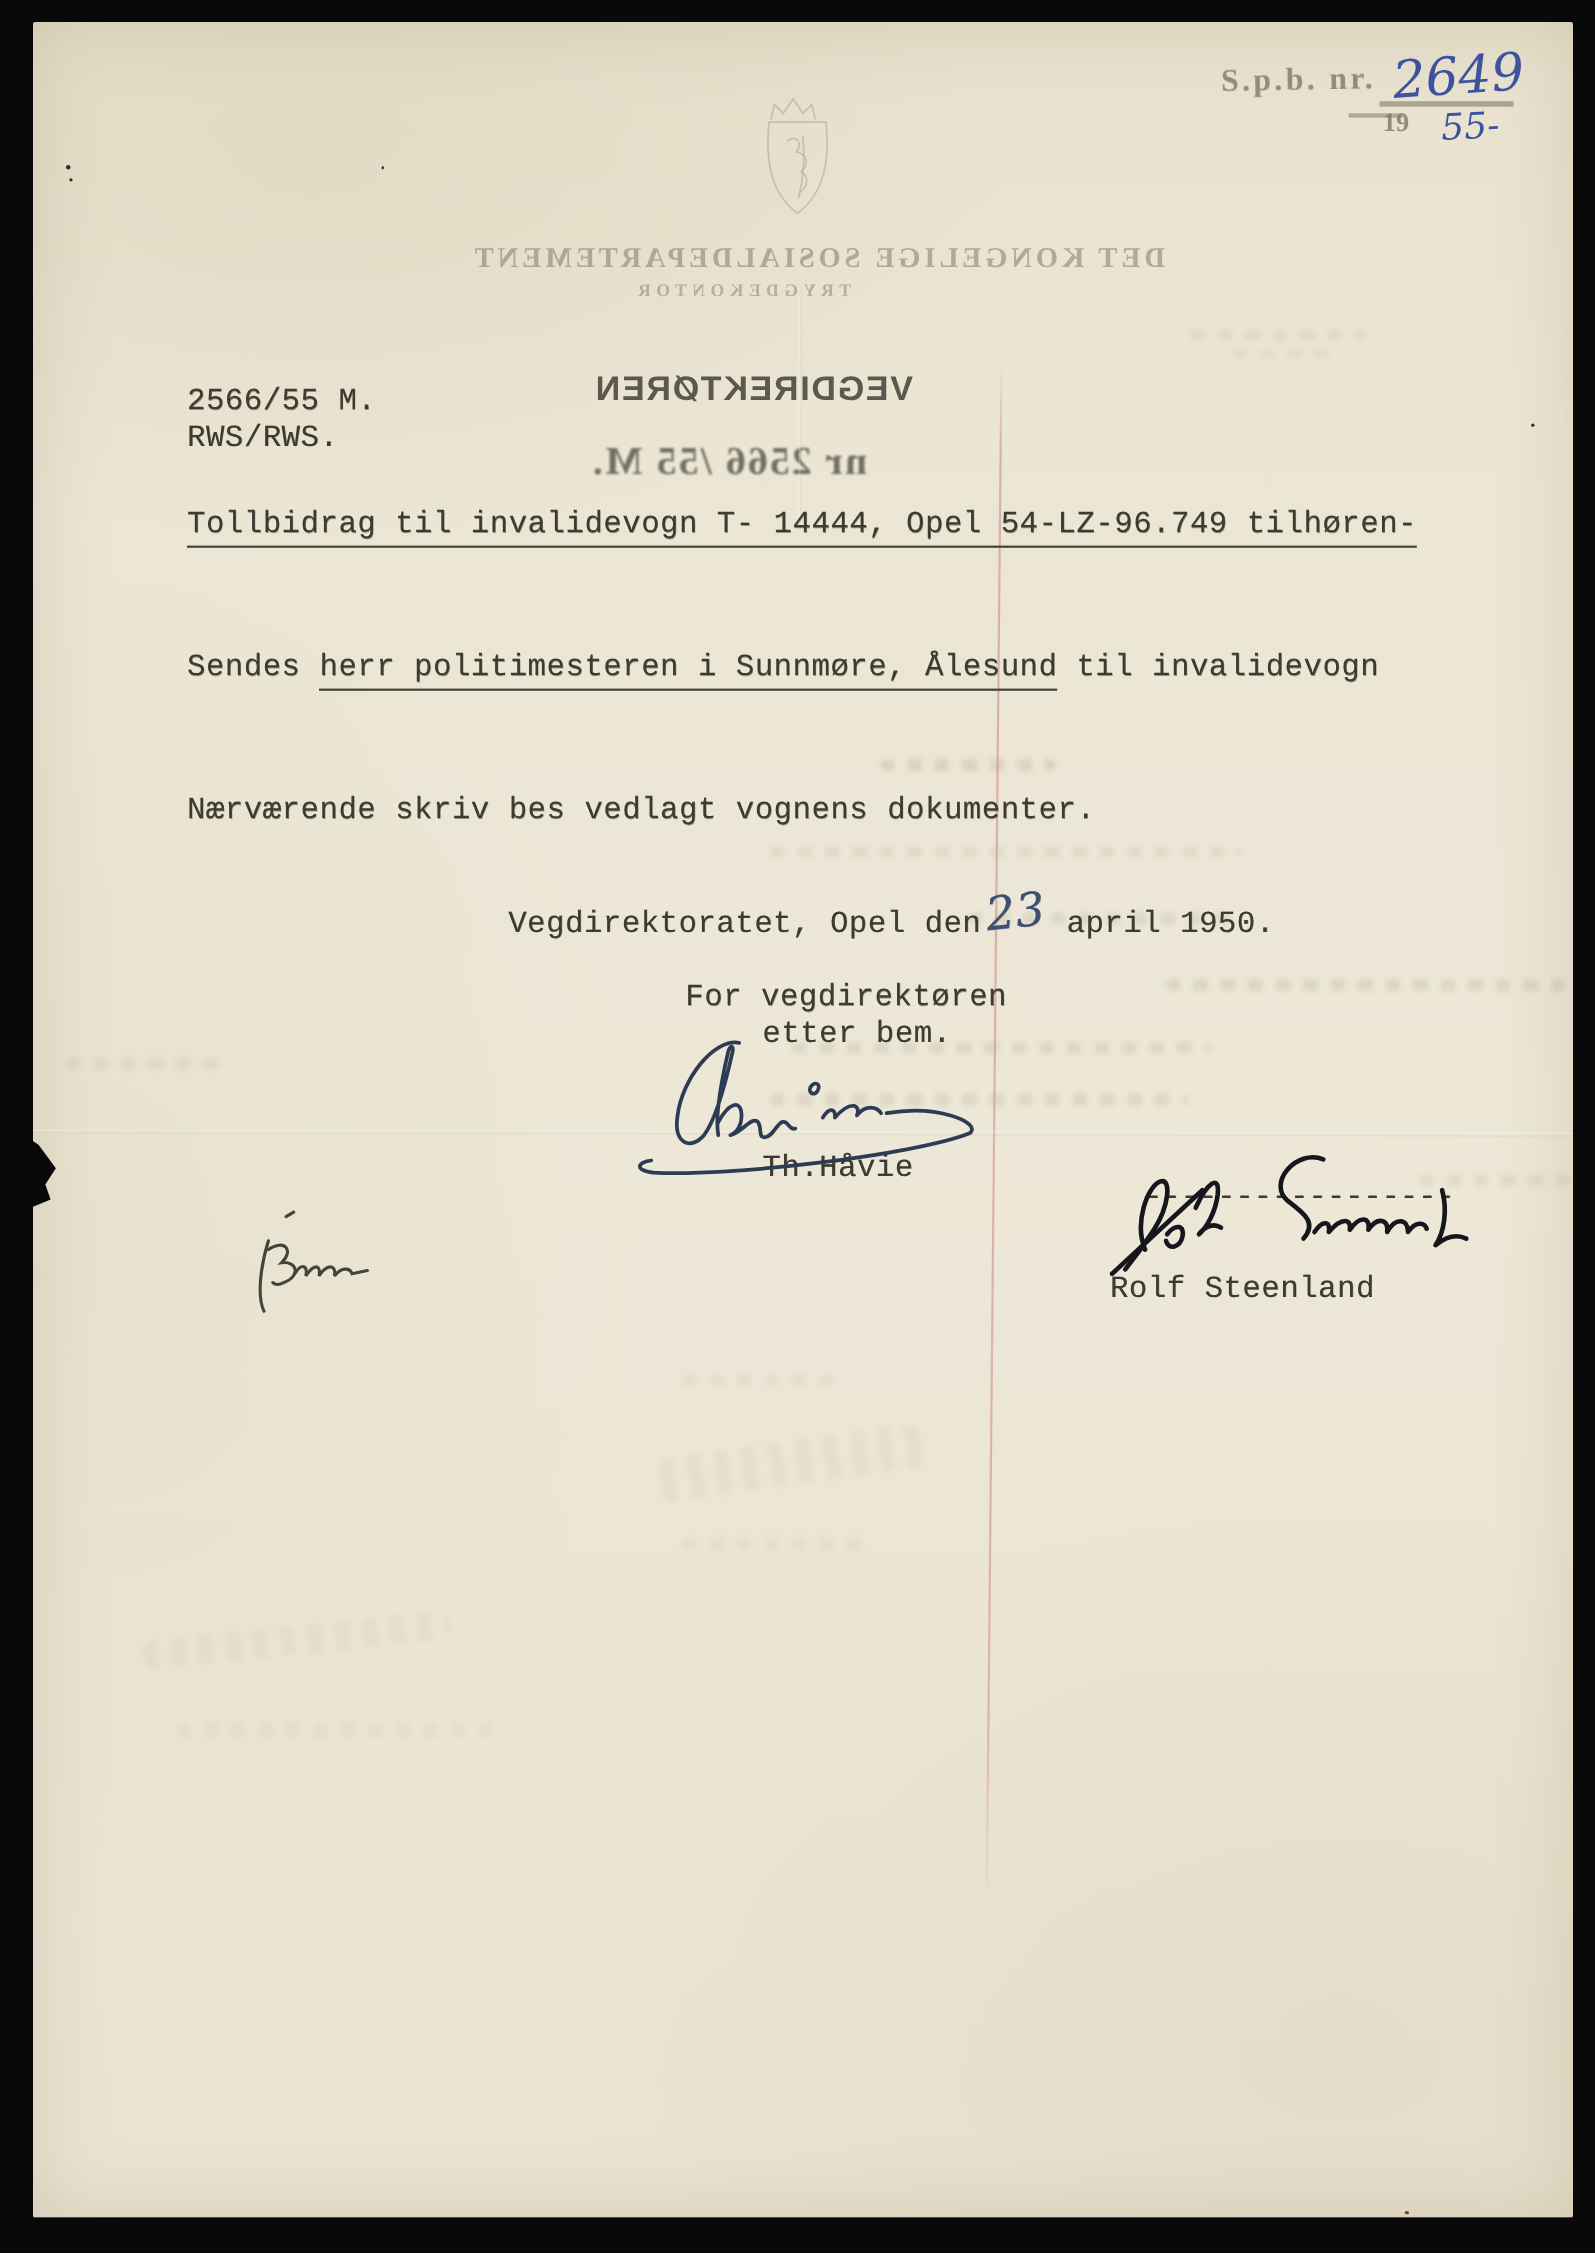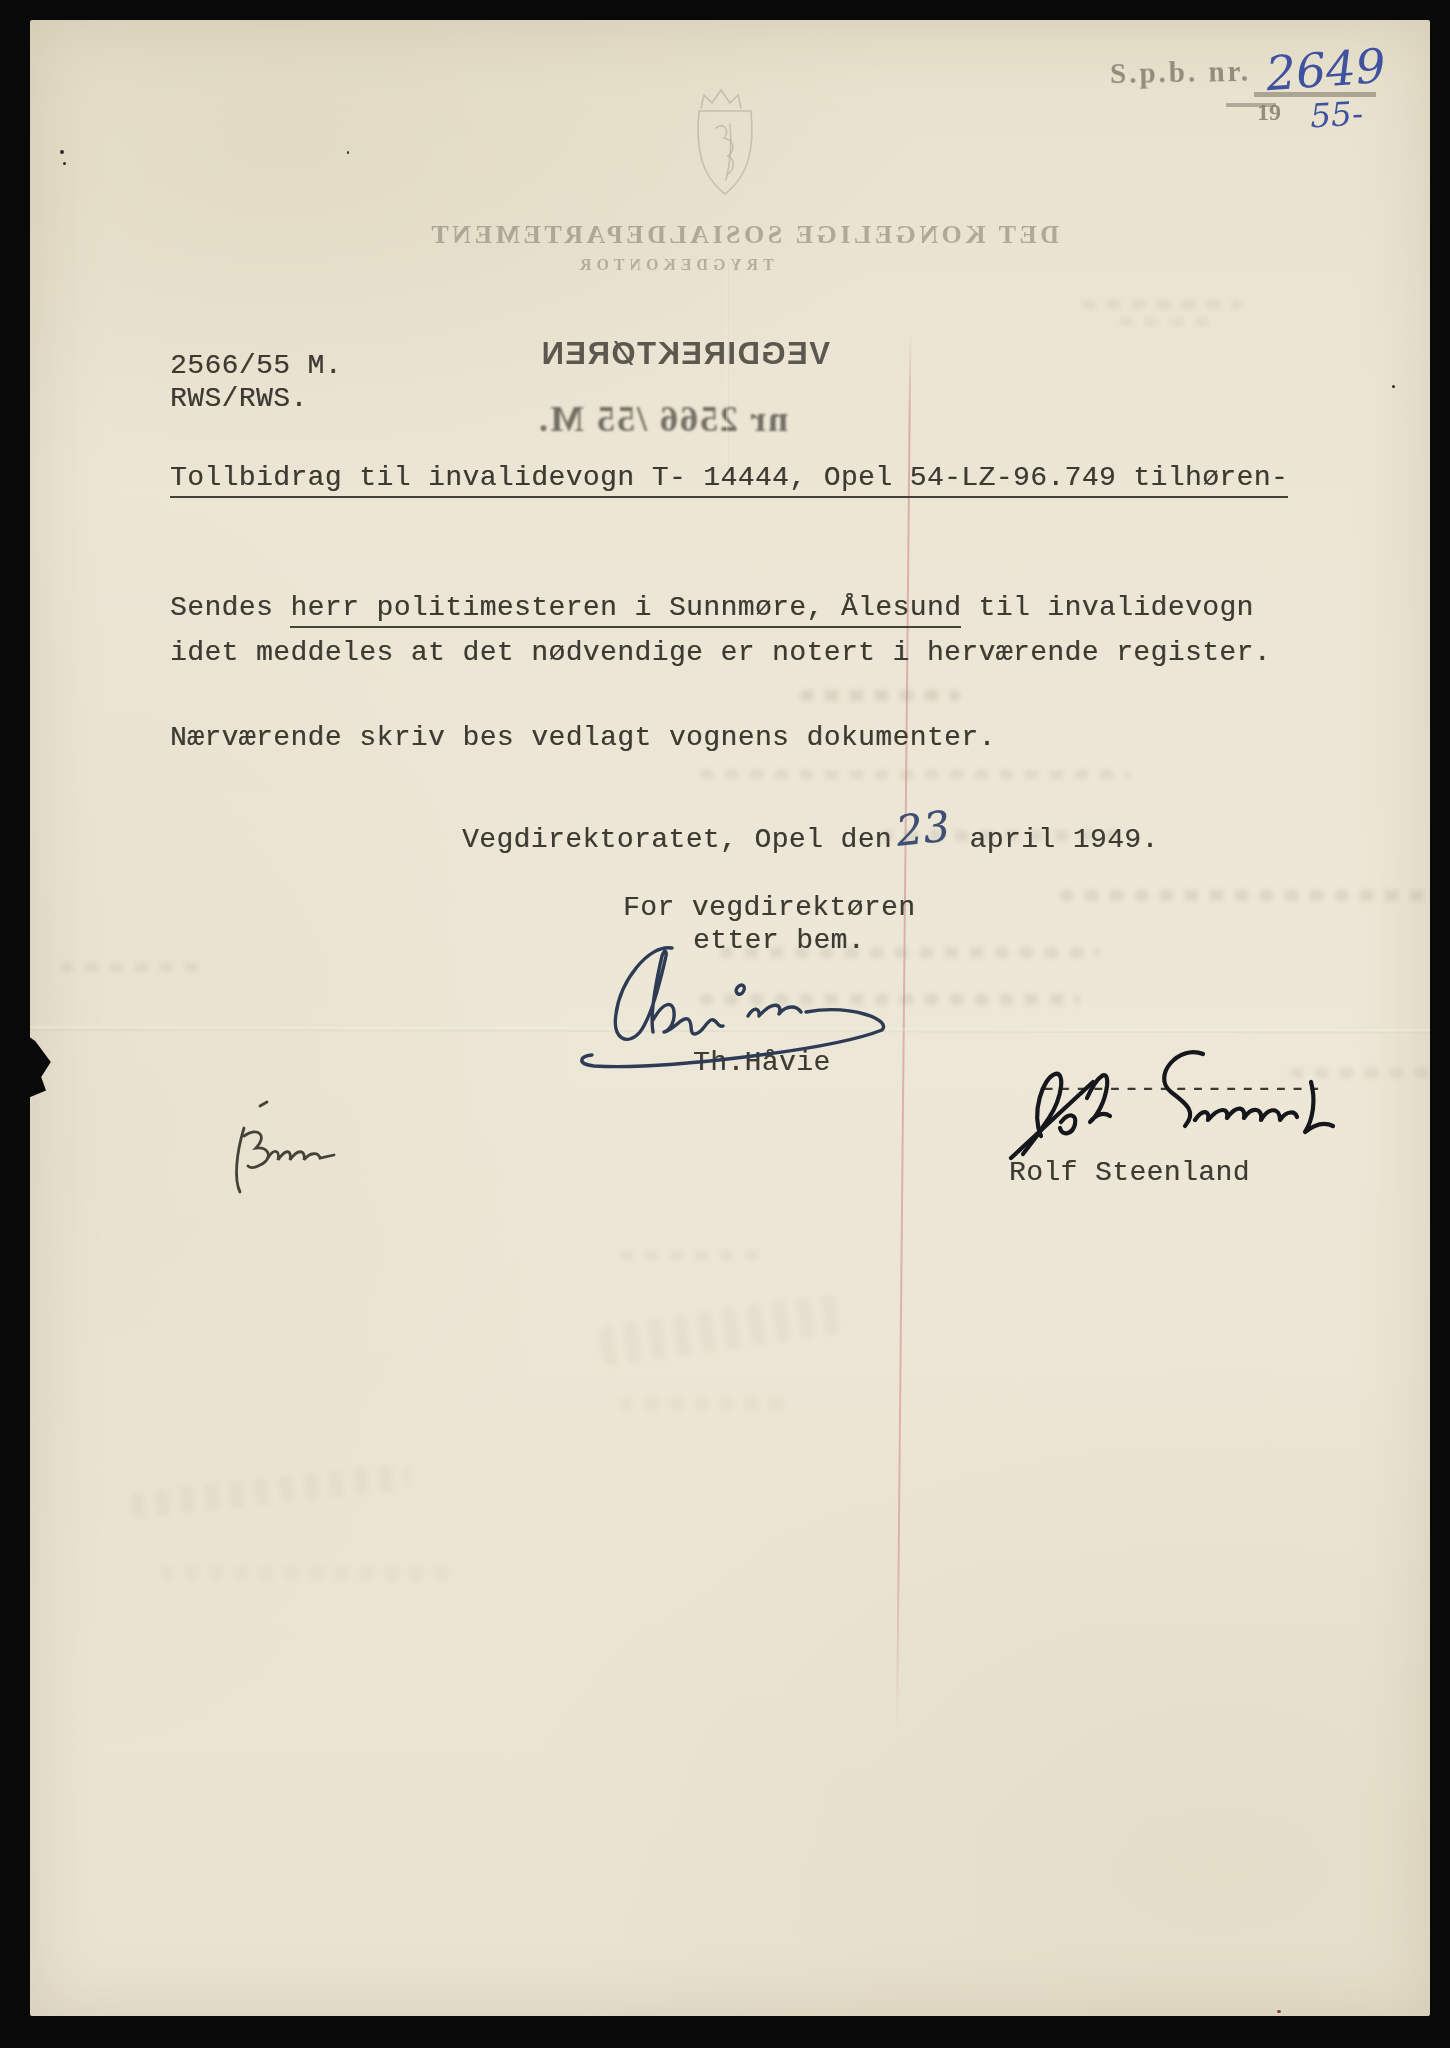--- a/index.html
+++ b/index.html
@@ -83,34 +83,33 @@
 
   <div class="smudge" style="left:1082px;top:300px;width:160px;height:9px;opacity:.3;"></div>
   <div class="smudge" style="left:1120px;top:318px;width:100px;height:8px;opacity:.25;"></div>
 
   <div class="tw" style="left:170px;top:349px;">2566/55 M.</div>
   <div class="tw" style="left:170px;top:382px;">RWS/RWS.</div>
 
   <div class="tw" style="left:170px;top:461px;"><span class="uline">Tollbidrag til invalidevogn T- 14444, Opel 54-LZ-96.749 tilhøren-</span></div>
 
   <div class="tw" style="left:170px;top:591px;"><span>Sendes </span><span class="uline">herr politimesteren i Sunnmøre, Ålesund</span><span> til invalidevogn</span></div>
-  <div class="tw" style="left:170px;top:636px;">idet meddeles at det nødvendige er notert i herværende register.</div>
 
   <div class="tw" style="left:170px;top:721px;">Nærværende skriv bes vedlagt vognens dokumenter.</div>
 
   <div class="smudge" style="left:800px;top:690px;width:160px;height:11px;"></div>
   <div class="smudge" style="left:700px;top:770px;width:430px;height:9px;opacity:.35;"></div>
   <div class="smudge" style="left:880px;top:830px;width:250px;height:11px;opacity:.4;"></div>
   <div class="smudge" style="left:1060px;top:890px;width:370px;height:11px;opacity:.45;"></div>
   <div class="smudge" style="left:720px;top:947px;width:380px;height:11px;opacity:.4;"></div>
   <div class="smudge" style="left:700px;top:994px;width:380px;height:11px;opacity:.42;"></div>
   <div class="smudge" style="left:60px;top:962px;width:140px;height:10px;opacity:.3;"></div>
   <div class="smudge" style="left:1290px;top:1068px;width:150px;height:10px;opacity:.35;"></div>
 
-  <div class="tw" style="left:462px;top:816px;"><span>Vegdirektoratet, Opel den</span><span class="hand-blue" style="position:relative;display:inline-block;font-size:42px;top:-4px;margin:0 2px 0 4px;transform:rotate(-6deg);color:#3d4f76;z-index:5;">23</span><span> april 1949.</span></div>
+  <div class="tw" style="left:462px;top:816px;"><span>Vegdirektoratet, Opel den</span><span class="hand-blue" style="position:relative;display:inline-block;font-size:42px;top:-4px;margin:0 2px 0 4px;transform:rotate(-6deg);color:#3d4f76;z-index:5;">23</span><span> april 1950.</span></div>
 
   <div class="tw" style="left:623px;top:891px;">For vegdirektøren</div>
   <div class="tw" style="left:693px;top:924px;">etter bem.</div>
 
   <svg width="360" height="150" viewBox="0 0 360 150" style="left:552px;top:928px;z-index:6;">
     <g fill="none" stroke="#2d3b54" stroke-width="3.4" stroke-linecap="round" stroke-linejoin="round">
       <path d="M120 20 C 96 16 68 54 64 86 C 60 112 76 118 88 104 C 100 88 110 46 114 28 C 115 22 112 22 110 28 C 104 54 98 88 101 104"></path>
       <path d="M101 92 c 10 -18 20 -20 21 -8 c 1 10 -4 18 -10 20 c 10 -2 20 -18 25 -12 c 4 5 0 14 6 14 c 7 0 11 -12 16 -14 c 6 -2 6 8 12 6"></path>
       <path d="M185 60 c 4 -6 10 -2 6 4 c -3 5 -9 1 -6 -4"></path>
       <path d="M196 88 c 6 -10 12 -8 11 0 c 14 -16 24 -12 20 -2 c 8 -10 18 -8 22 -2"></path>

